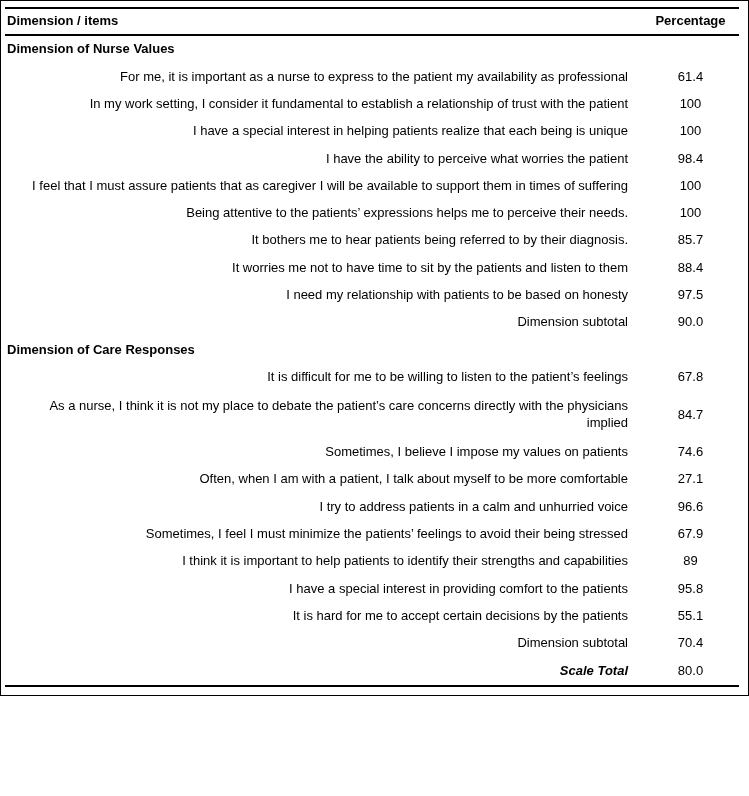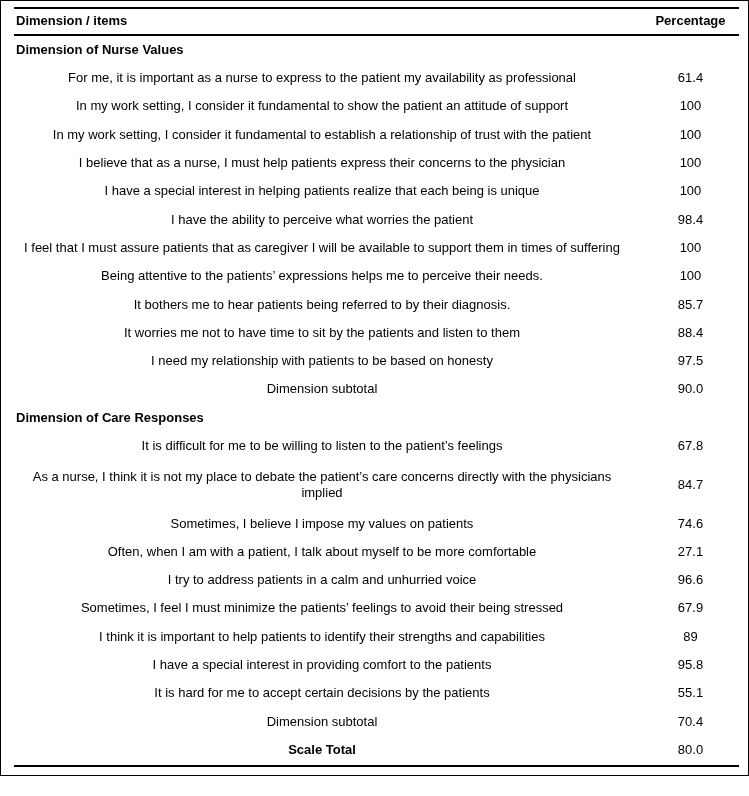--- a/index.html
+++ b/index.html
@@ -4,24 +4,24 @@
 <style>
   html, body {
     margin: 0;
     padding: 0;
     background: #ffffff;
     font-family: "Liberation Sans", sans-serif;
     color: #000000;
   }
   .page {
     width: 749px;
-    height: 776px;
+    height: 696px;
     box-sizing: border-box;
     border: 1px solid #000000;
-    padding: 6px 9px 8px 13px;
+    padding: 6px 9px 8px 4px;
     background: #ffffff;
   }
   table.data-table {
     width: 100%;
     height: 100%;
     border-collapse: collapse;
     table-layout: fixed;
     border-top: 2px solid #000000;
     border-bottom: 2px solid #000000;
     font-size: 13px;
@@ -40,28 +40,28 @@
   thead th.pct-head   { text-align: center; }
 
   td { padding: 3px 2px; vertical-align: middle; }
 
   td.section-title {
     font-weight: bold;
     text-align: left;
     margin-left: 48px;
   }
   td.item-cell {
-    text-align: center;
+    text-align: right;
     padding-right: 14px;
   }
   td.value-cell {
     text-align: center;
   }
   tr.subtotal-row td.item-cell { }
-  tr.total-row td.item-cell    { font-weight: bold; }
+  tr.total-row td.item-cell    { font-weight: bold; font-style: italic; }
   tr.total-row td.value-cell   { font-weight: normal; }
 </style>
 </head>
 <body>
 
 <div class="page">
   <table class="data-table">
     <colgroup>
       <col class="items-col">
       <col class="pct-col">
@@ -74,29 +74,21 @@
     </thead>
     <tbody id="table-body">
         <tr>
           <td class="section-title" colspan="2">Dimension of Nurse Values</td>
         </tr>
         <tr class="item-row">
           <td class="item-cell">For me, it is important as a nurse to express to the patient my availability as professional</td>
           <td class="value-cell">61.4</td>
         </tr>
         <tr class="item-row">
-          <td class="item-cell">In my work setting, I consider it fundamental to show the patient an attitude of support</td>
-          <td class="value-cell">100</td>
-        </tr>
-        <tr class="item-row">
           <td class="item-cell">In my work setting, I consider it fundamental to establish a relationship of trust with the patient</td>
-          <td class="value-cell">100</td>
-        </tr>
-        <tr class="item-row">
-          <td class="item-cell">I believe that as a nurse, I must help patients express their concerns to the physician</td>
           <td class="value-cell">100</td>
         </tr>
         <tr class="item-row">
           <td class="item-cell">I have a special interest in helping patients realize that each being is unique</td>
           <td class="value-cell">100</td>
         </tr>
         <tr class="item-row">
           <td class="item-cell">I have the ability to perceive what worries the patient</td>
           <td class="value-cell">98.4</td>
         </tr>

